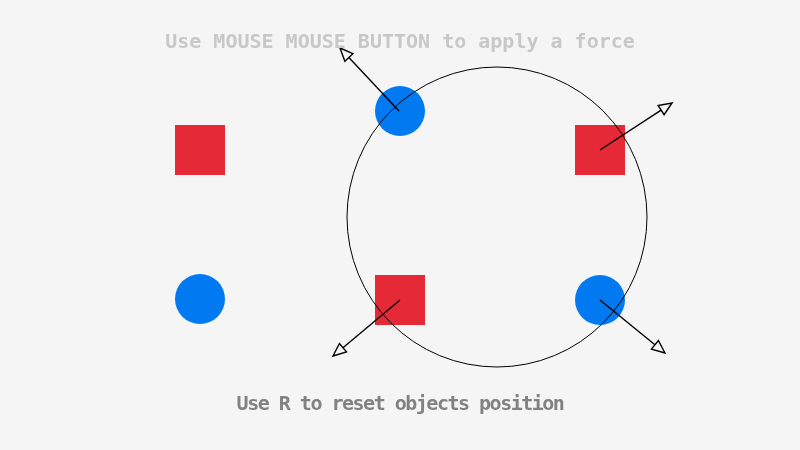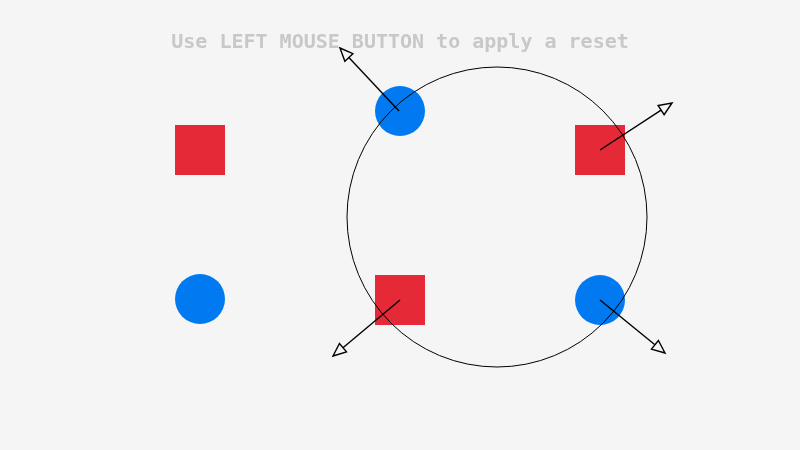--- a/index.html
+++ b/index.html
@@ -55,16 +55,17 @@
       <line x1="399" y1="111" x2="348.886223407216" y2="57.488679231434006" stroke="#000000" stroke-width="1.4"></line>
       <polygon points="340,48 352.900664620515,53.72912317453494 344.871782193917,61.24823528833307" fill="#F5F5F5" stroke="#000000" stroke-width="1.4"></polygon>
       <line x1="600" y1="150" x2="661.1140710452111" y2="110.10609251215385" stroke="#000000" stroke-width="1.4"></line>
       <polygon points="672,103 664.1204948003531,114.71167783917991 658.107647290069,105.50050718512779" fill="#F5F5F5" stroke="#000000" stroke-width="1.4"></polygon>
       <line x1="400" y1="300" x2="342.9746629837476" y2="347.6629682523901" stroke="#000000" stroke-width="1.4"></line>
       <polygon points="333,356 339.44745724437416,343.4429185284969 346.501868723121,351.8830179762833" fill="#F5F5F5" stroke="#000000" stroke-width="1.4"></polygon>
       <line x1="600" y1="300" x2="654.9247570585208" y2="344.7848019092554" stroke="#000000" stroke-width="1.4"></line>
       <polygon points="665,353 651.4490963278212,349.04740469218893 658.4004177892203,340.5221991263219" fill="#F5F5F5" stroke="#000000" stroke-width="1.4"></polygon>
     </svg>
 
-  <div class="instruction top" title="Use LEFT MOUSE BUTTON to apply a force" style="color: rgb(200, 200, 200);">Use LEFT MOUSE BUTTON to apply a reset</div>
+  <div class="instruction top" title="Use LEFT MOUSE BUTTON to apply a force" style="color: rgb(200, 200, 200);">Use MOUSE MOUSE BUTTON to apply a force</div>
 
+  <div class="instruction bottom" title="Use R to reset objects position" style="color: rgb(130, 130, 130);">Use R to reset objects position</div>
 
 </div>
 
 </body></html>

